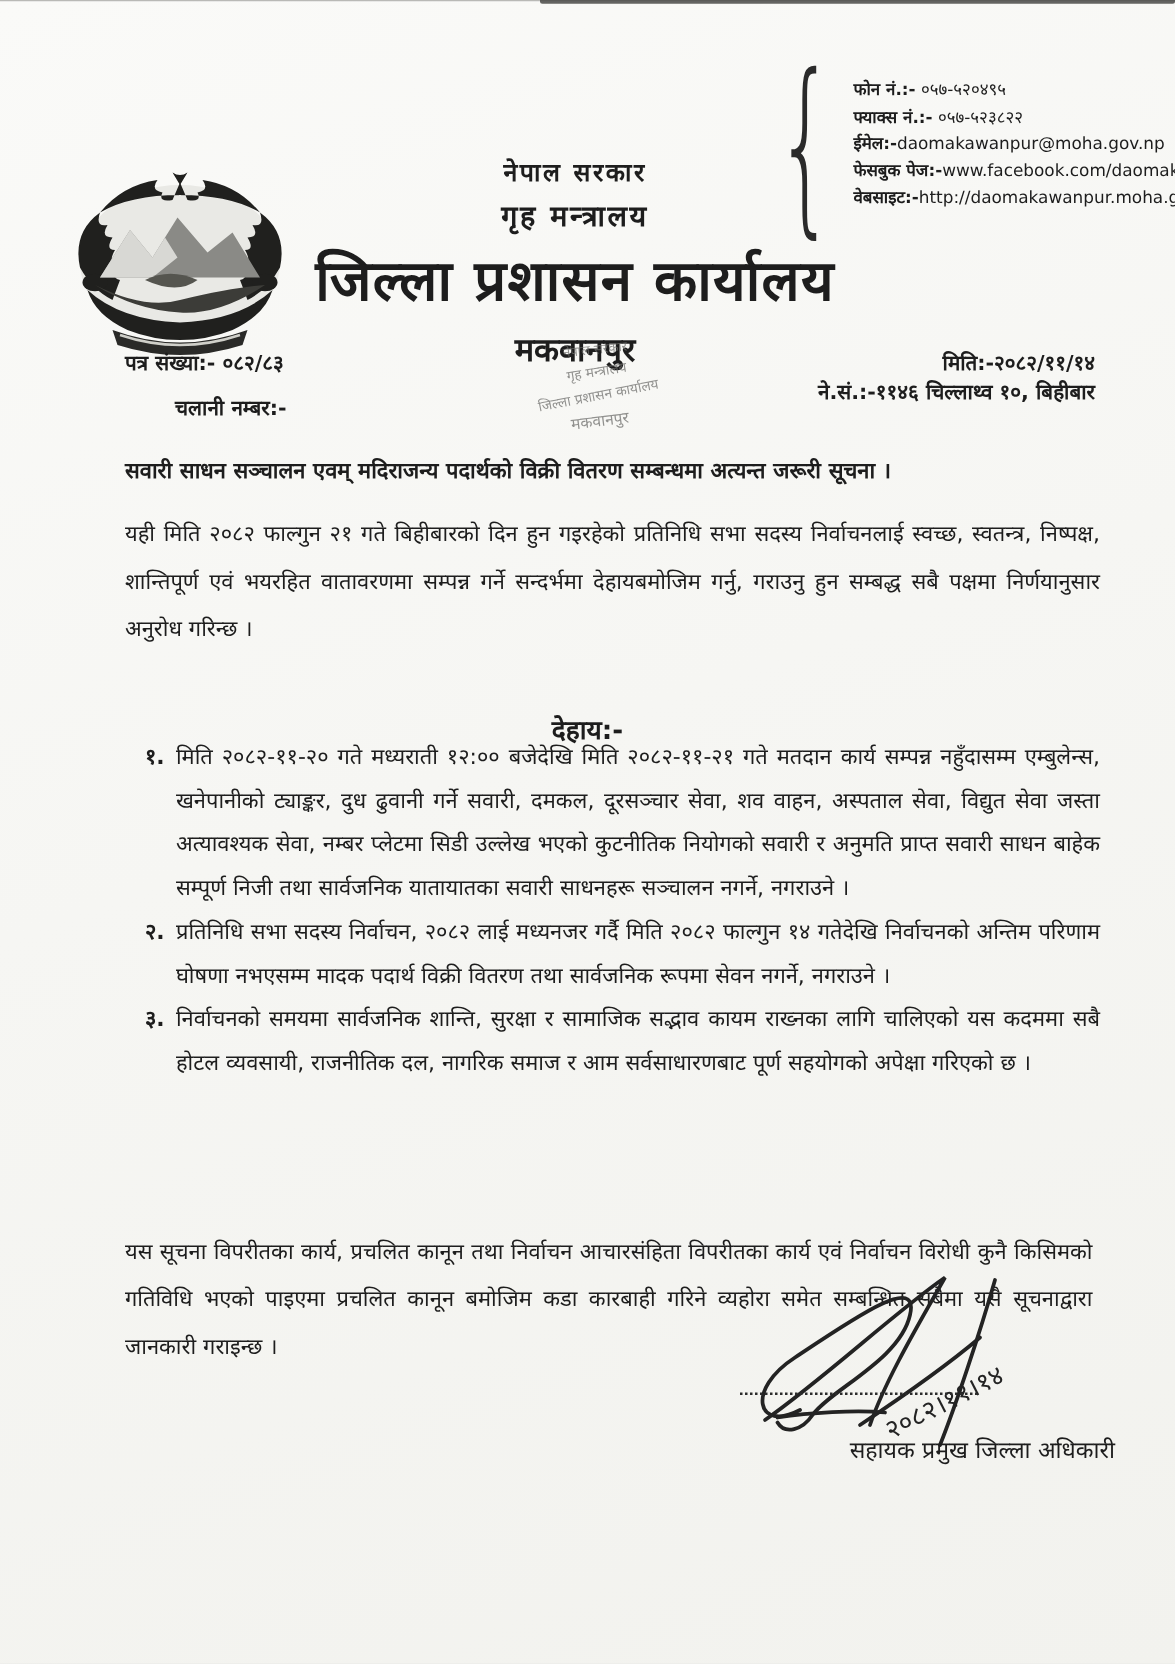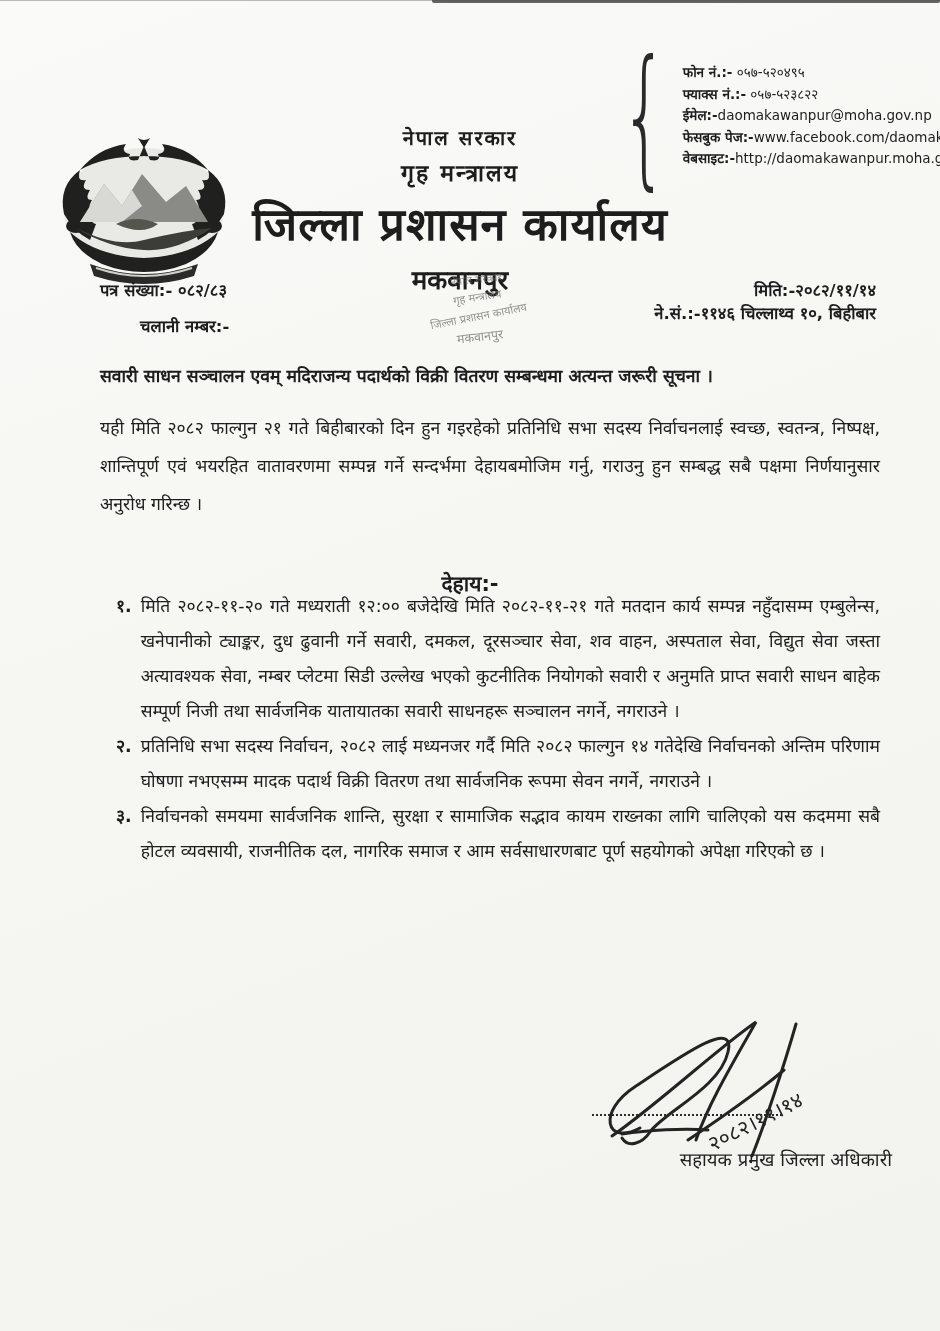--- a/index.html
+++ b/index.html
@@ -182,20 +182,21 @@
     <div class="list-item">
       <span class="num">२.</span>
       <span class="txt">प्रतिनिधि सभा सदस्य निर्वाचन, २०८२ लाई मध्यनजर गर्दै मिति २०८२ फाल्गुन १४ गतेदेखि निर्वाचनको अन्तिम परिणाम घोषणा नभएसम्म मादक पदार्थ विक्री वितरण तथा सार्वजनिक रूपमा सेवन नगर्ने, नगराउने ।</span>
     </div>
     <div class="list-item">
       <span class="num">३.</span>
       <span class="txt">निर्वाचनको समयमा सार्वजनिक शान्ति, सुरक्षा र सामाजिक सद्भाव कायम राख्नका लागि चालिएको यस कदममा सबै होटल व्यवसायी, राजनीतिक दल, नागरिक समाज र आम सर्वसाधारणबाट पूर्ण सहयोगको अपेक्षा गरिएको छ ।</span>
     </div>
   </div>
 
+  <div class="closing">यस सूचना विपरीतका कार्य, प्रचलित कानून तथा निर्वाचन आचारसंहिता विपरीतका कार्य एवं निर्वाचन विरोधी कुनै किसिमको गतिविधि भएको पाइएमा प्रचलित कानून बमोजिम कडा कारबाही गरिने व्यहोरा समेत सम्बन्धित सबैमा यसै सूचनाद्वारा जानकारी गराइन्छ ।</div>
 
   <svg class="signature-svg" viewBox="0 0 310 152">
     <g fill="none" stroke="#232323" stroke-width="3" stroke-linecap="round">
       <path d="M52,120 C18,138 8,104 48,78 C96,46 148,10 140,44 C132,80 76,104 62,124 C54,136 40,140 34,130"></path>
       <path d="M24,128 C70,96 130,40 168,14 C150,46 120,96 108,132"></path>
       <path d="M100,132 C130,112 170,84 196,62"></path>
       <path d="M208,16 C196,58 176,118 164,148"></path>
       <path d="M34,126 C60,122 96,120 120,122"></path>
     </g>
     <text x="110" y="128" transform="rotate(-27 150 105)" font-size="21" fill="#232323" font-family="DejaVu Sans, sans-serif">२०८२।११।१४</text>

